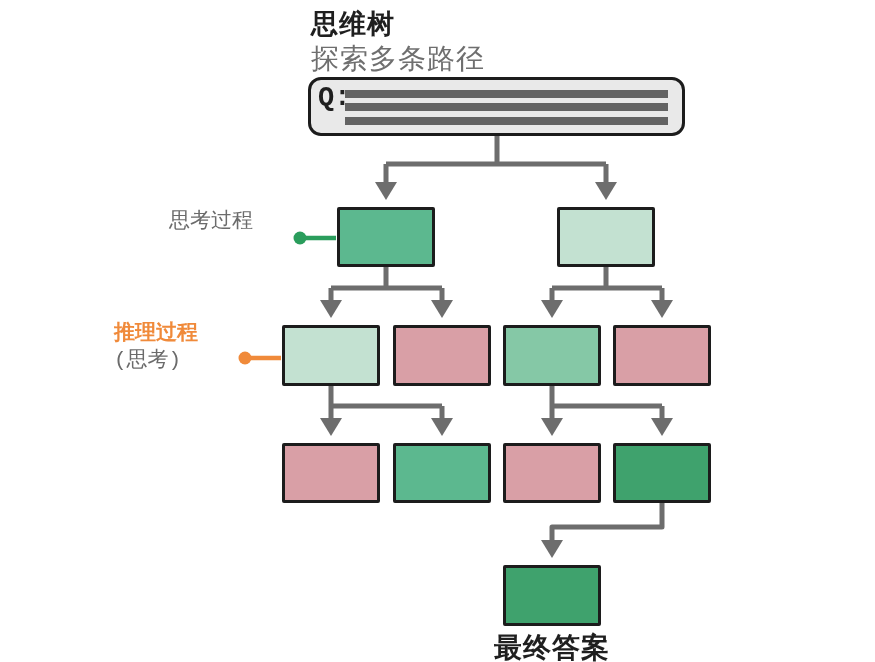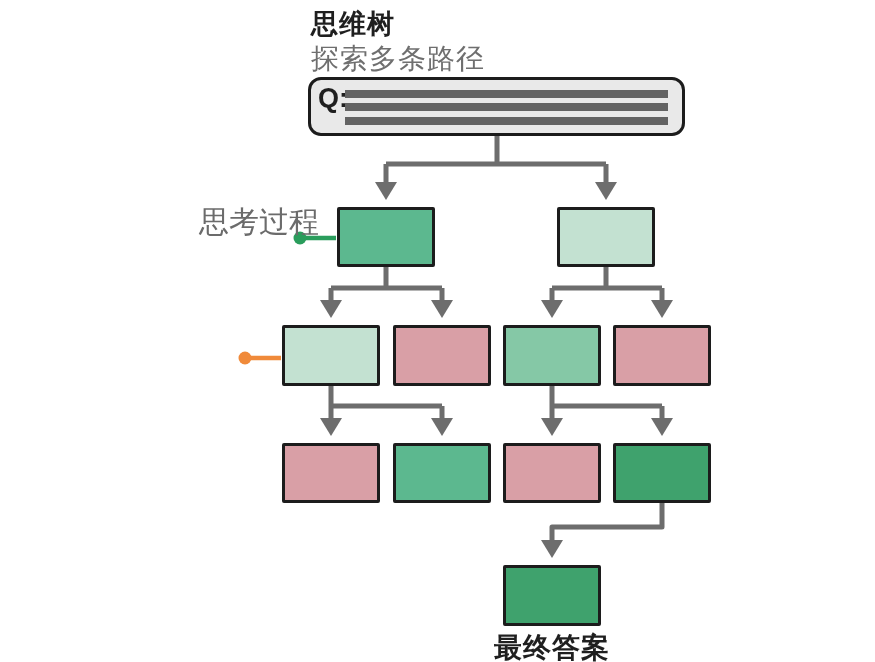--- a/index.html
+++ b/index.html
@@ -1,35 +1,35 @@
 <!DOCTYPE html>
 <html><head>
 <meta charset="utf-8">
 <style>
   html,body{margin:0;padding:0;background:#ffffff;}
   .canvas{
     position:relative;width:875px;height:662px;background:#ffffff;
-    font-family:Liberation Sans, sans-serif;overflow:hidden;
+    font-family:Liberation Mono, monospace;overflow:hidden;
   }
   .abs{position:absolute;}
   .title{left:311px;top:6px;font-size:27px;font-weight:700;color:#1f1f1f;letter-spacing:1px;}
   .subtitle{left:311px;top:40px;font-size:28px;font-weight:500;color:#6f6f6f;letter-spacing:1px;}
   .qbox{
     left:308px;top:77px;width:377px;height:59px;box-sizing:border-box;
     background:#e9e9e9;border:3.5px solid #1c1c1c;border-radius:13px;
   }
   .qlabel{position:absolute;left:7px;top:3px;font-size:27px;font-weight:700;color:#1f1f1f;}
   .qbar{position:absolute;left:34px;right:14px;height:8px;background:#636363;}
   .qbar1{top:10px;} .qbar2{top:23px;} .qbar3{top:37px;}
   .node{
     position:absolute;width:98px;box-sizing:border-box;
     border:3px solid #1c1c1c;border-radius:2px;
   }
   .h60{height:60px;} .h61{height:61px;}
-  .lbl{position:absolute;width:150px;text-align:right;line-height:27px;font-size:30px;}
+  .lbl{position:absolute;width:150px;text-align:left;line-height:27px;font-size:21px;}
   .lbl .l1-gray{color:#6b6b6b;font-weight:500;}
   .lbl .l2-green{color:#2f9e5f;font-weight:700;}
   .lbl .l1-orange{color:#f08a3a;font-weight:700;}
   .lbl .l2-gray{color:#6b6b6b;font-weight:500;}
   .final-label{position:absolute;left:494px;top:629px;width:116px;text-align:left;
     font-size:28px;font-weight:700;color:#1f1f1f;letter-spacing:1px;}
   .connector-layer{position:absolute;left:0;top:0;}
 </style>
 </head>
 <body>
@@ -89,15 +89,19 @@
   <div class="node h60" style="left: 282px; top: 443px; background: rgb(217, 159, 166);"></div>
   <div class="node h60" style="left: 393px; top: 443px; background: rgb(92, 184, 143);"></div>
   <div class="node h60" style="left: 503px; top: 443px; background: rgb(217, 159, 166);"></div>
   <div class="node h60" style="left: 613px; top: 443px; background: rgb(63, 162, 109);"></div>
 
   <div class="node h61" style="left: 503px; top: 565px; background: rgb(63, 162, 109);"></div>
 
   <div class="lbl" style="left:169px;top:208px;">
     <div class="l1-gray">思考过程</div>
   </div>
+  <div class="lbl" style="left:114px;top:320px;">
+    <div class="l1-orange">推理过程</div>
+    <div class="l2-gray">(思考)</div>
+  </div>
   <div class="final-label">最终答案</div>
 
 </div>
 
 </body></html>

